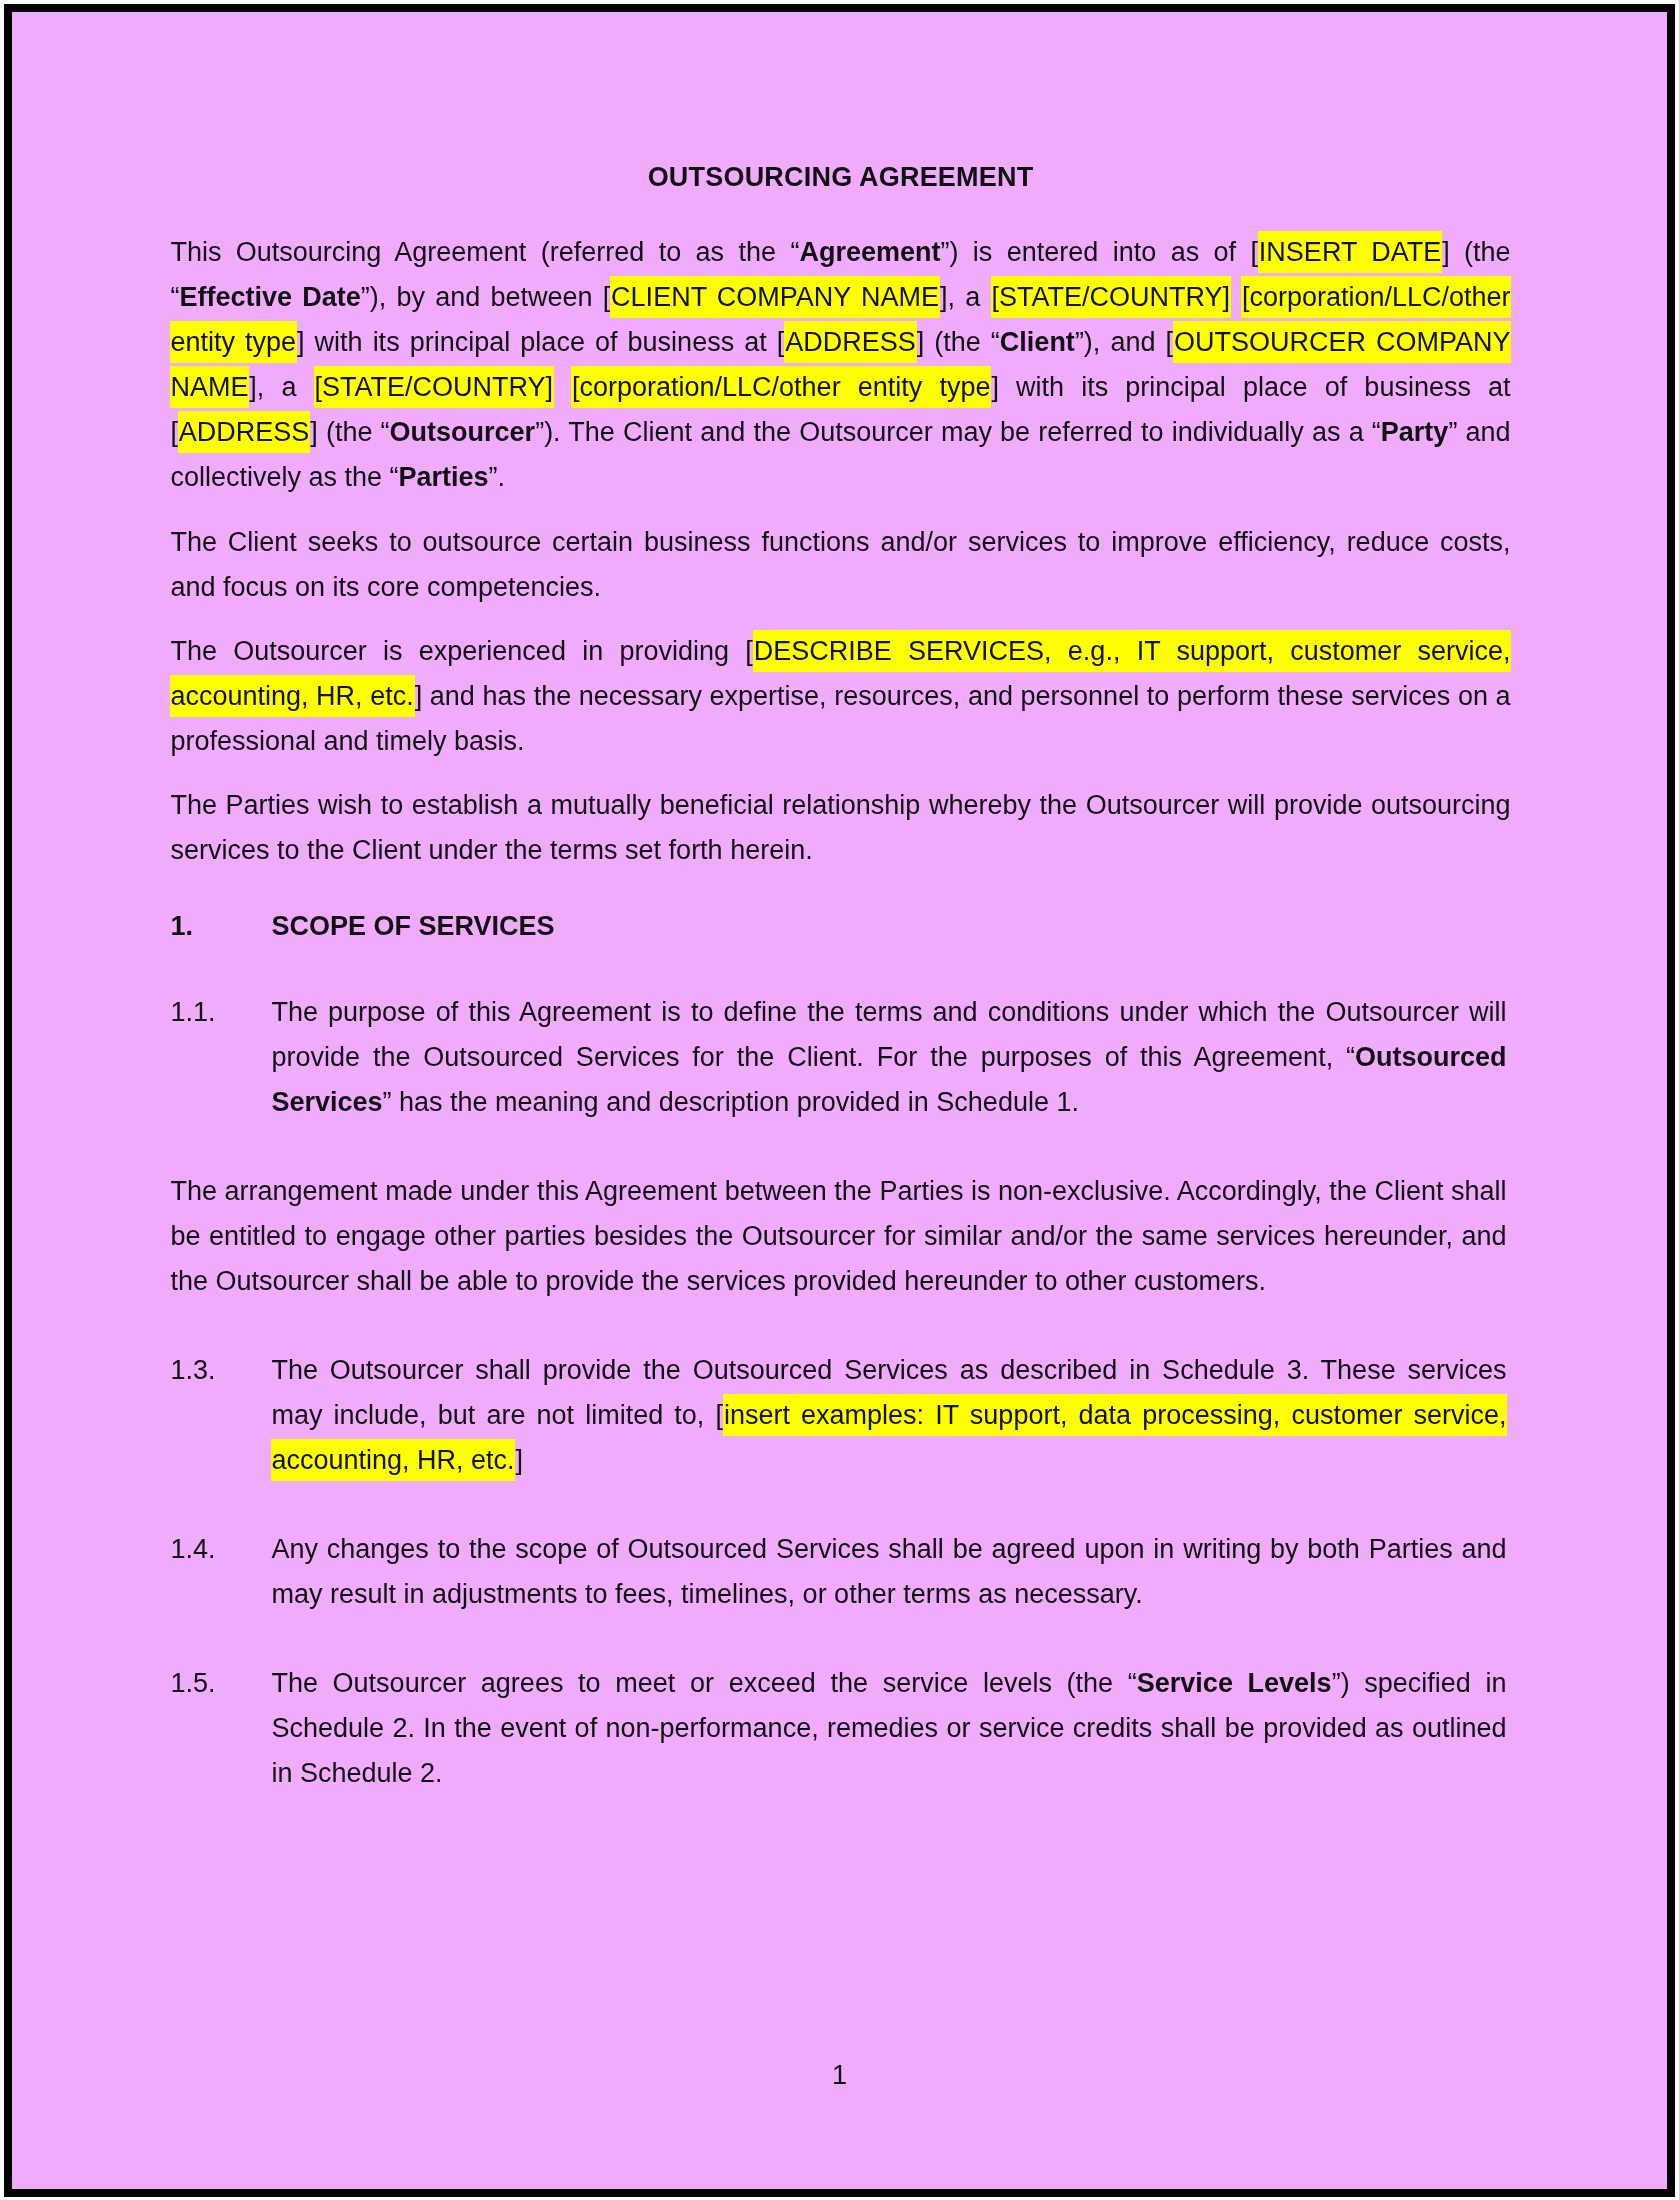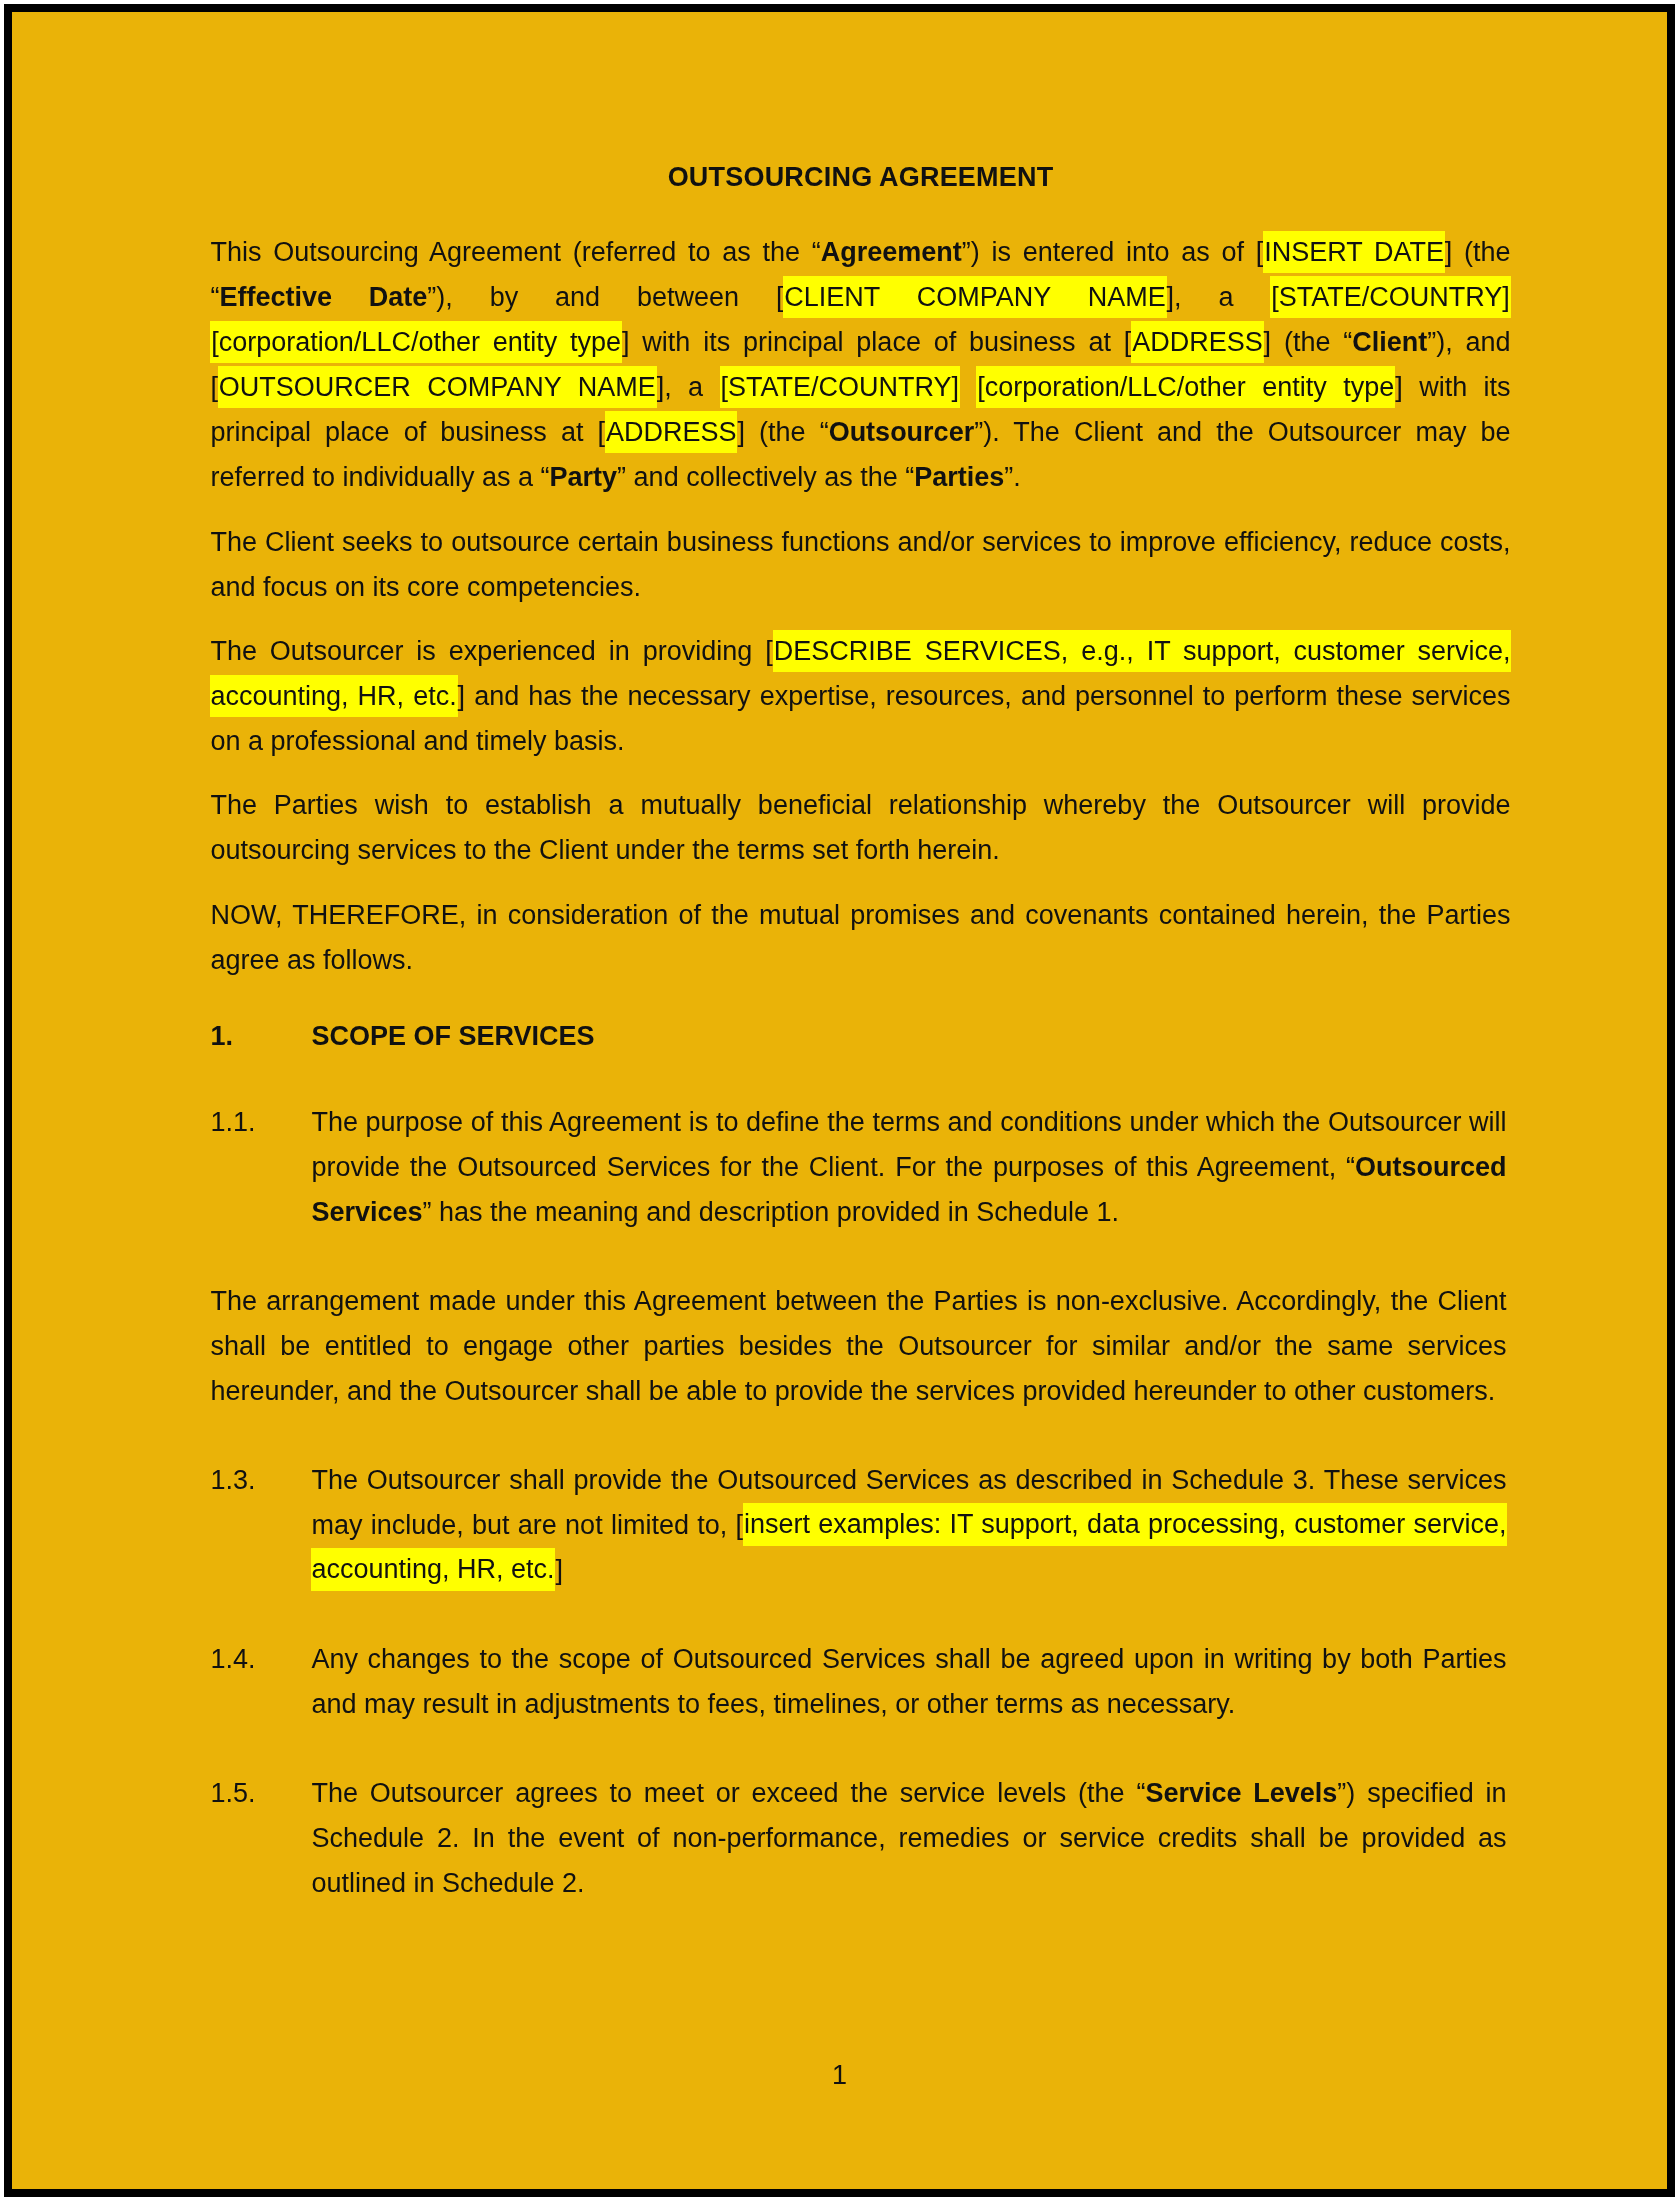--- a/index.html
+++ b/index.html
@@ -11,24 +11,23 @@
     width: 1679px;
     height: 2201px;
     position: relative;
     font-family: "Liberation Sans", sans-serif;
     color: #111111;
   }
   .frame {
     position: absolute;
     inset: 4.4px;
     border: 8.8px solid #000000;
-    background: #eab308;
+    background: #f0abfc;
     box-sizing: border-box;
     overflow: hidden;
-    padding-left: 40px;
   }
   .content {
     padding: 143px 156px 0 158px;
     font-size: 27px;
     line-height: 45px;
   }
   .doc-title {
     font-size: 27px;
     font-weight: 700;
     text-align: center;
@@ -76,21 +75,20 @@
 
 <div class="frame">
   <div class="content">
     <h1 class="doc-title">OUTSOURCING AGREEMENT</h1>
 
     <div id="intro-container">
         <p class="para"><span>This Outsourcing Agreement (referred to as the “</span><span class="b">Agreement</span><span>”) is entered into as of [</span><span class="h">INSERT DATE</span><span>] (the “</span><span class="b">Effective Date</span><span>”), by and between [</span><span class="h">CLIENT COMPANY NAME</span><span>], a </span><span class="h">[STATE/COUNTRY]</span><span> </span><span class="h">[corporation/LLC/other entity type</span><span>] with its principal place of business at [</span><span class="h">ADDRESS</span><span>] (the “</span><span class="b">Client</span><span>”), and [</span><span class="h">OUTSOURCER COMPANY NAME</span><span>], a </span><span class="h">[STATE/COUNTRY]</span><span> </span><span class="h">[corporation/LLC/other entity type</span><span>] with its principal place of business at [</span><span class="h">ADDRESS</span><span>] (the “</span><span class="b">Outsourcer</span><span>”). The Client and the Outsourcer may be referred to individually as a “</span><span class="b">Party</span><span>” and collectively as the “</span><span class="b">Parties</span><span>”.</span></p>
         <p class="para"><span>The Client seeks to outsource certain business functions and/or services to improve efficiency, reduce costs, and focus on its core competencies.</span></p>
         <p class="para"><span>The Outsourcer is experienced in providing [</span><span class="h">DESCRIBE SERVICES, e.g., IT support, customer service, accounting, HR, etc.</span><span>] and has the necessary expertise, resources, and personnel to perform these services on a professional and timely basis.</span></p>
         <p class="para"><span>The Parties wish to establish a mutually beneficial relationship whereby the Outsourcer will provide outsourcing services to the Client under the terms set forth herein.</span></p>
-        <p class="para"><span>NOW, THEREFORE, in consideration of the mutual promises and covenants contained herein, the Parties agree as follows.</span></p>
       </div>
 
     <div class="section-heading">
       <span class="num">1.</span>
       <span class="sec-text">SCOPE OF SERVICES</span>
     </div>
 
     <div id="sections-container">
         <div class="section">
           <span class="num">1.1.</span>

